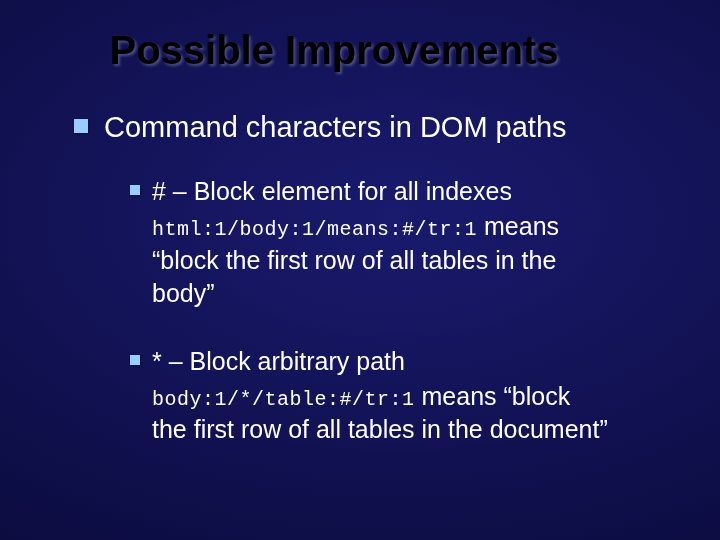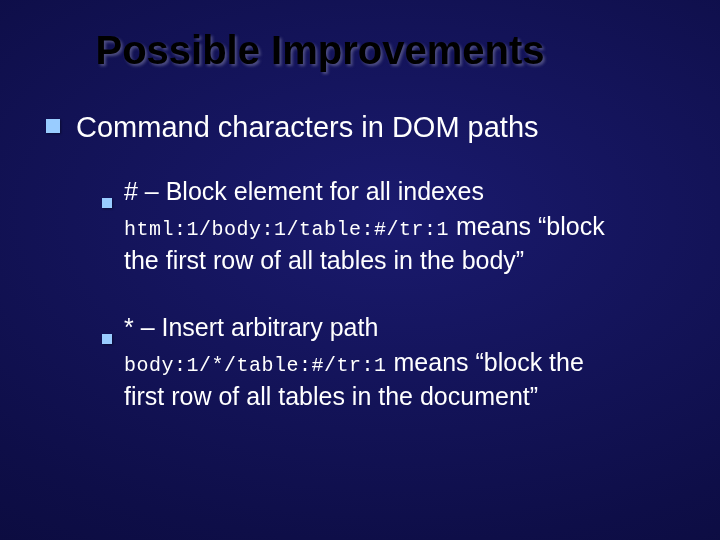--- a/index.html
+++ b/index.html
@@ -5,21 +5,21 @@
   * { margin: 0; padding: 0; box-sizing: border-box; }
   html, body { width: 720px; height: 540px; overflow: hidden; }
   body {
     background: radial-gradient(ellipse 140% 110% at 55% 40%, #1a1a6e 0%, #0e0e48 55%, #07072e 100%);
     font-family: Arial, Helvetica, sans-serif;
     color: #ffffff;
   }
   .slide {
     width: 648px;
     height: 540px;
-    padding: 24px 40px 40px 32px;
+    padding: 24px 40px 40px 60px;
   }
   .title {
     color: #000000;
     font-size: 40px;
     font-weight: bold;
     text-align: center;
     text-shadow: 2px 2px 3px rgba(120,120,160,0.6);
     margin-bottom: 36px;
     margin-top: 4px;
   }
@@ -51,21 +51,21 @@
     font-size: 29px;
     line-height: 1.25;
     text-align: center;
   }
   .level2 {
     margin-left: 70px;
     margin-bottom: 34px;
   }
   .l2-head {
     display: flex;
-    align-items: flex-end;
+    align-items: flex-start;
   }
   .l2-text {
     font-size: 25px;
     line-height: 1.3;
   }
   .l2-body {
     margin-left: 22px;
     font-size: 25px;
     line-height: 1.35;
     margin-top: 2px;
@@ -87,27 +87,27 @@
     <div class="bullet-sq"></div>
     <div class="l1-text">Command characters in DOM paths</div>
   </div>
 
   <div class="level2">
     <div class="l2-head">
       <div class="bullet-sq-sm"></div>
       <div class="l2-text"># – Block element for all indexes</div>
     </div>
     <div class="l2-body">
-      <span class="mono">html:1/body:1/table:#/tr:1</span><span> means “block the first row of all tables in the body”</span>
+      <span class="mono">html:1/body:1/means:#/tr:1</span><span> means “block the first row of all tables in the body”</span>
     </div>
   </div>
 
   <div class="level2">
     <div class="l2-head">
       <div class="bullet-sq-sm"></div>
-      <div class="l2-text">* – Insert arbitrary path</div>
+      <div class="l2-text">* – Block arbitrary path</div>
     </div>
     <div class="l2-body">
       <span class="mono">body:1/*/table:#/tr:1</span><span> means “block the first row of all tables in the document”</span>
     </div>
   </div>
 
 </div>
 
 </body></html>

